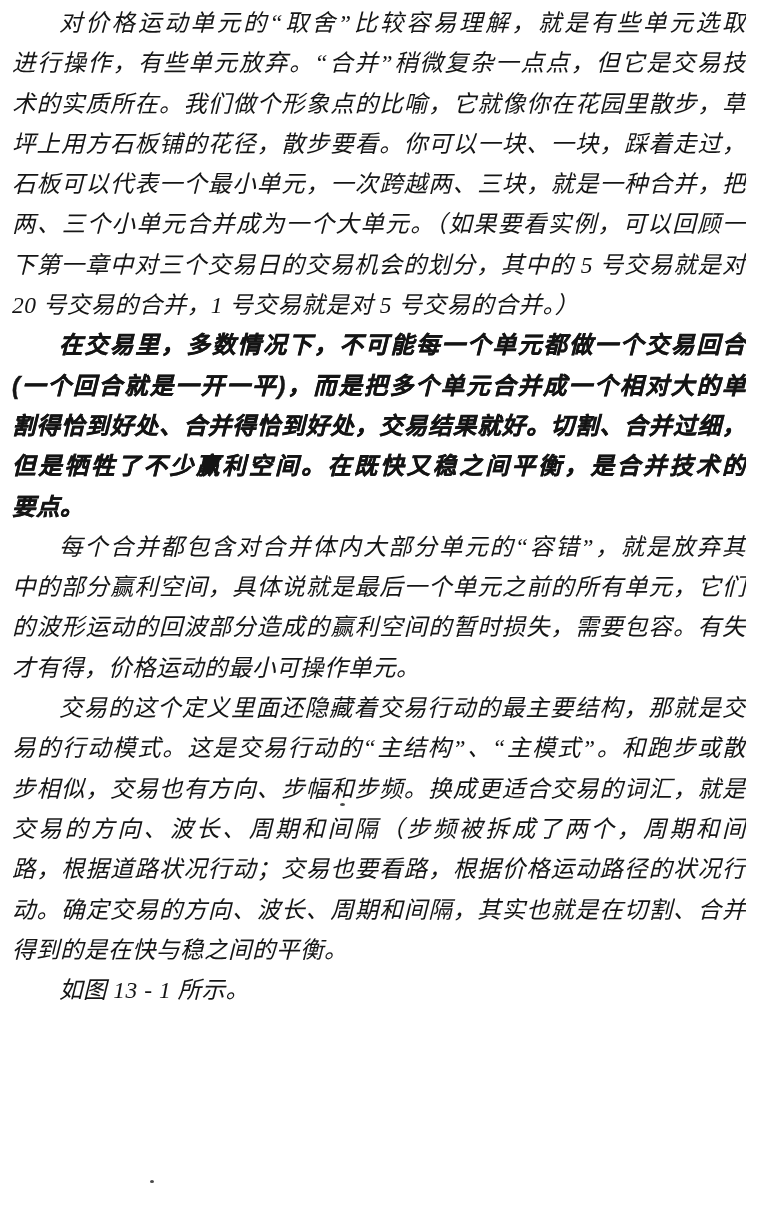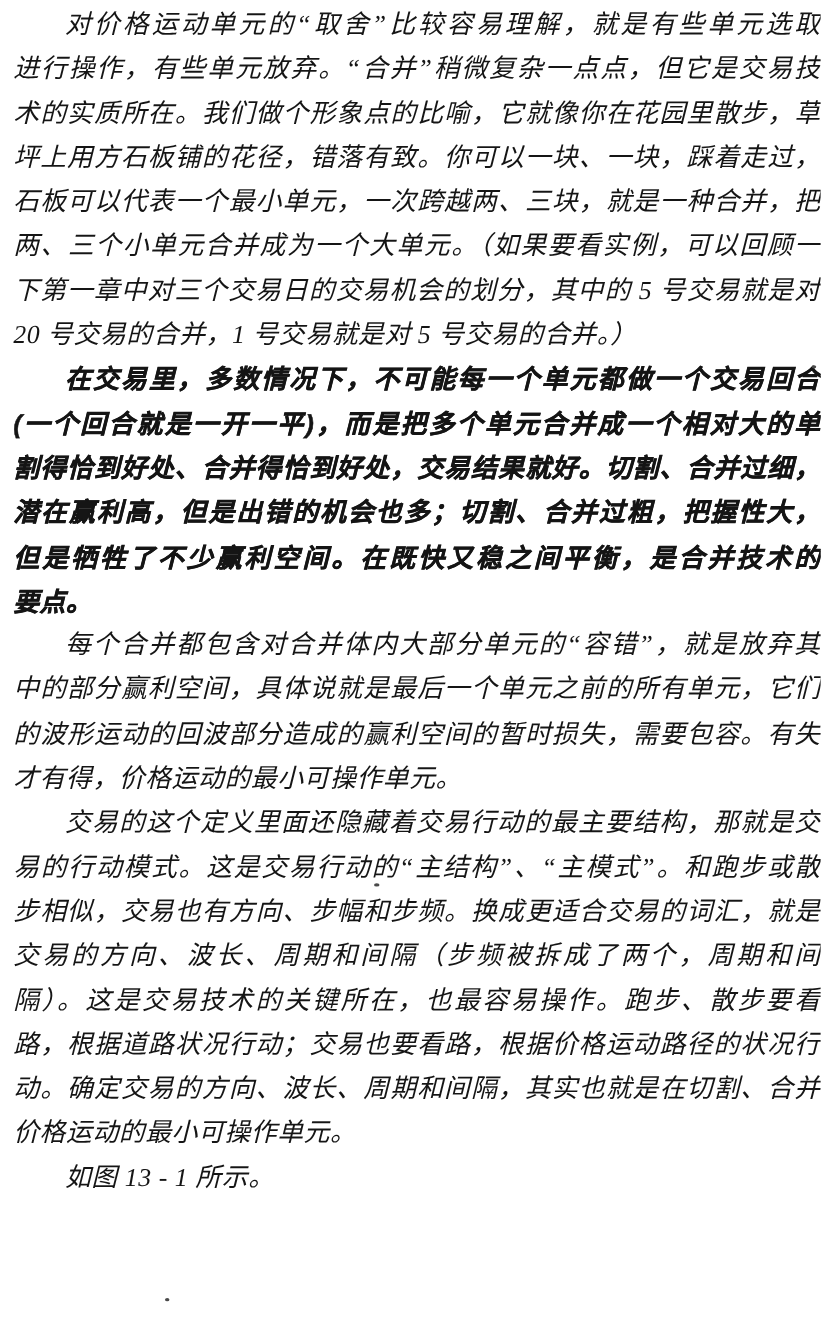--- a/index.html
+++ b/index.html
@@ -58,49 +58,47 @@
 </style>
 </head>
 <body>
 
 <div class="page">
   <div id="text-body">
       <div class="para normal">
         <div class="line first">对价格运动单元的“取舍”比较容易理解，就是有些单元选取</div>
         <div class="line">进行操作，有些单元放弃。“合并”稍微复杂一点点，但它是交易技</div>
         <div class="line">术的实质所在。我们做个形象点的比喻，它就像你在花园里散步，草</div>
-        <div class="line">坪上用方石板铺的花径，错落有致。你可以一块、一块，踩着走过，</div>
+        <div class="line">坪上用方石板铺的花径，散步要看。你可以一块、一块，踩着走过，</div>
         <div class="line">石板可以代表一个最小单元，一次跨越两、三块，就是一种合并，把</div>
         <div class="line">两、三个小单元合并成为一个大单元。（如果要看实例，可以回顾一</div>
         <div class="line">下第一章中对三个交易日的交易机会的划分，其中的 5 号交易就是对</div>
         <div class="line last">20 号交易的合并，1 号交易就是对 5 号交易的合并。）</div>
       </div>
       <div class="para bold">
         <div class="line first">在交易里，多数情况下，不可能每一个单元都做一个交易回合</div>
         <div class="line">(一个回合就是一开一平)，而是把多个单元合并成一个相对大的单</div>
         <div class="line">割得恰到好处、合并得恰到好处，交易结果就好。切割、合并过细，</div>
-        <div class="line">潜在赢利高，但是出错的机会也多；切割、合并过粗，把握性大，</div>
         <div class="line">但是牺牲了不少赢利空间。在既快又稳之间平衡，是合并技术的</div>
         <div class="line last">要点。</div>
       </div>
       <div class="para normal">
         <div class="line first">每个合并都包含对合并体内大部分单元的“容错”，就是放弃其</div>
         <div class="line">中的部分赢利空间，具体说就是最后一个单元之前的所有单元，它们</div>
         <div class="line">的波形运动的回波部分造成的赢利空间的暂时损失，需要包容。有失</div>
         <div class="line last">才有得，价格运动的最小可操作单元。</div>
       </div>
       <div class="para normal">
         <div class="line first">交易的这个定义里面还隐藏着交易行动的最主要结构，那就是交</div>
         <div class="line">易的行动模式。这是交易行动的“主结构”、“主模式”。和跑步或散</div>
         <div class="line">步相似，交易也有方向、步幅和步频。换成更适合交易的词汇，就是</div>
         <div class="line">交易的方向、波长、周期和间隔（步频被拆成了两个，周期和间</div>
-        <div class="line">隔）。这是交易技术的关键所在，也最容易操作。跑步、散步要看</div>
         <div class="line">路，根据道路状况行动；交易也要看路，根据价格运动路径的状况行</div>
         <div class="line">动。确定交易的方向、波长、周期和间隔，其实也就是在切割、合并</div>
-        <div class="line last">价格运动的最小可操作单元。</div>
+        <div class="line last">得到的是在快与稳之间的平衡。</div>
       </div>
       <div class="para normal">
         <div class="line first last">如图 13 - 1 所示。</div>
       </div>
     </div>
   <div class="speck" id="speck-1"></div>
   <div class="speck" id="speck-2"></div>
   <div class="speck" id="speck-3"></div>
 </div>
 

